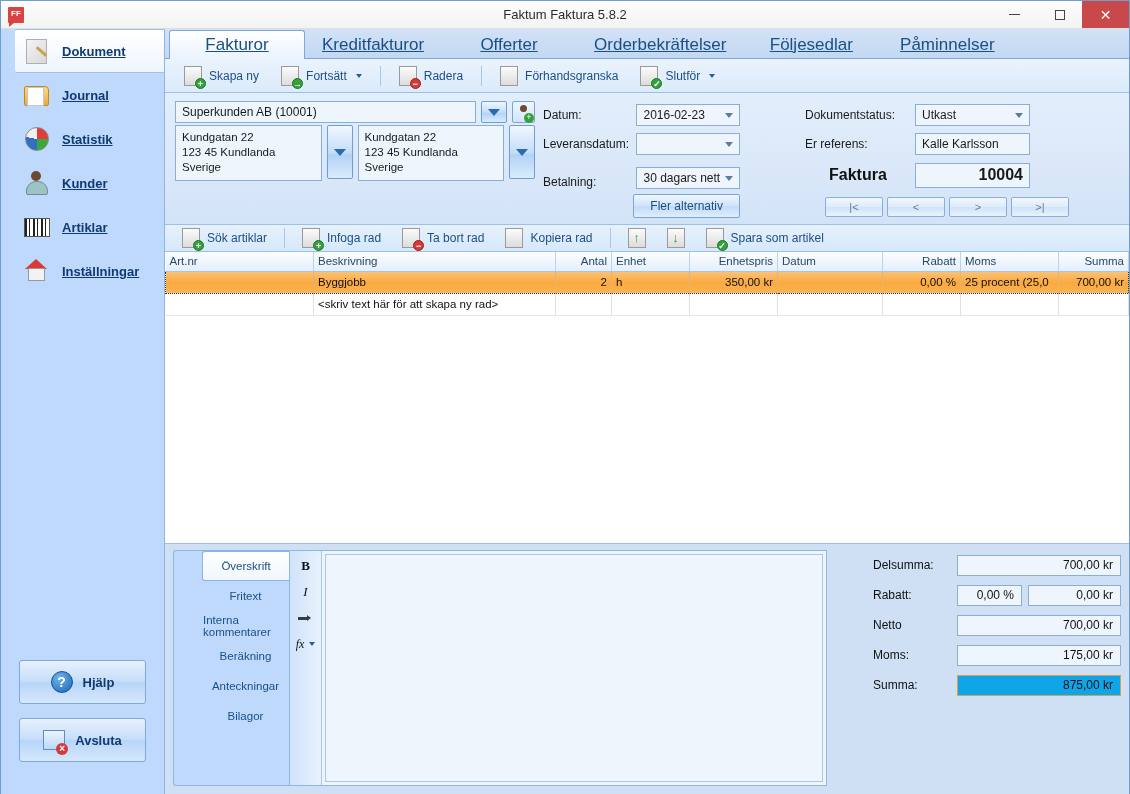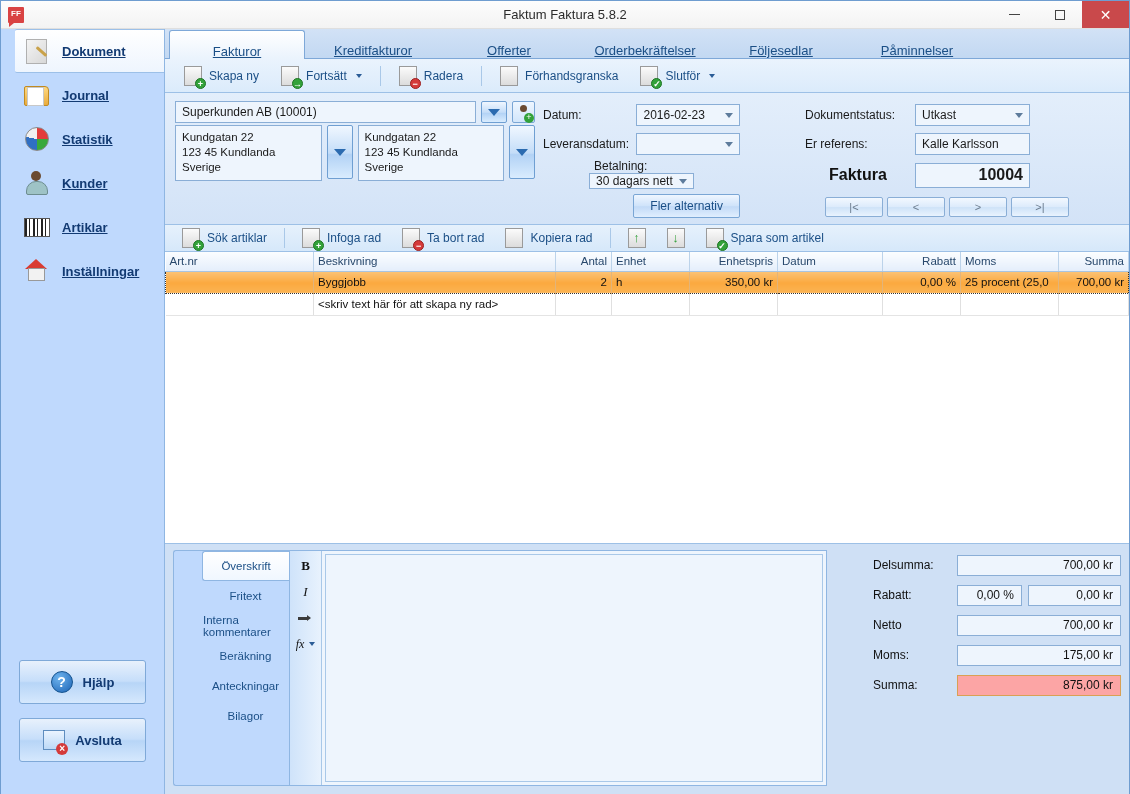--- a/index.html
+++ b/index.html
@@ -127,22 +127,22 @@
 
   
   #tabs {
     height: 30px; display: flex; align-items: flex-end;
     padding-left: 4px;
     background: linear-gradient(#d2e2f6,#c2d8f2);
     border-bottom: 1px solid #7ea8d8;
   }
   .tab {
     height: 28px; min-width: 136px; padding: 0 16px;
-    display: flex; align-items: flex-end; justify-content: center;
-    color: #1b4f86; font-size: 13px;
+    display: flex; align-items: center; justify-content: center;
+    color: #1b4f86; font-size: 17px;
     border: 1px solid transparent; border-bottom: none;
   }
   .tab .u { text-decoration: underline; }
   .tab.active {
     background: linear-gradient(#ffffff,#eaf3fd);
     border-color: #7ea8d8;
     border-radius: 3px 3px 0 0;
     height: 29px;
     margin-bottom: -1px;
   }
@@ -277,21 +277,21 @@
   #editor-area { flex: 1; background: #eef5fd; border: 1px solid #a9c8e8; margin: 3px; }
 
   #totals { width: 260px; flex: none; padding-left: 12px; margin-left: 34px; }
   .trow { display: flex; align-items: center; height: 30px; gap: 6px; }
   .tlabel { width: 78px; font-size: 12px; color: #111; }
   .tfld {
     flex: 1; height: 21px; background: #eef5fd; border: 1px solid #8aaed6;
     display: flex; align-items: center; justify-content: flex-end; padding-right: 7px;
     font-size: 12px; color: #111;
   }
-  .tfld.sum { background: #fca5a5; border-color: #d9a054; }
+  .tfld.sum { background: #0ea5e9; border-color: #d9a054; }
   .tfld.half { flex: 0 0 65px; }
 </style>
 </head>
 <body>
 
 <div id="window">
 
   <div id="titlebar">
     <div id="app-icon">FF</div>
     <div id="title-text">Faktum Faktura 5.8.2</div>
@@ -458,21 +458,21 @@
               <span class="sel-caret"></span>
             </div>
           </div>
           <div style="display:flex;align-items:center;height:30px;">
             <div class="lbl" style="width:95px;">Leveransdatum:</div>
             <div class="fld" style="width:105px;">
               <span></span>
               <span class="sel-caret"></span>
             </div>
           </div>
-          <div style="display:flex;align-items:center;height:30px;flex-direction:column;">
+          <div style="display:flex;align-items:flex-end;height:30px;">
             <div class="lbl" style="width:95px;">Betalning:</div>
             <div class="fld" style="width:105px;">
               <span>30 dagars nett</span>
               <span class="sel-caret"></span>
             </div>
           </div>
           <div style="display:flex;justify-content:flex-end;margin-top:5px;">
             <div class="fler-btn">Fler alternativ</div>
           </div>
         </div>

